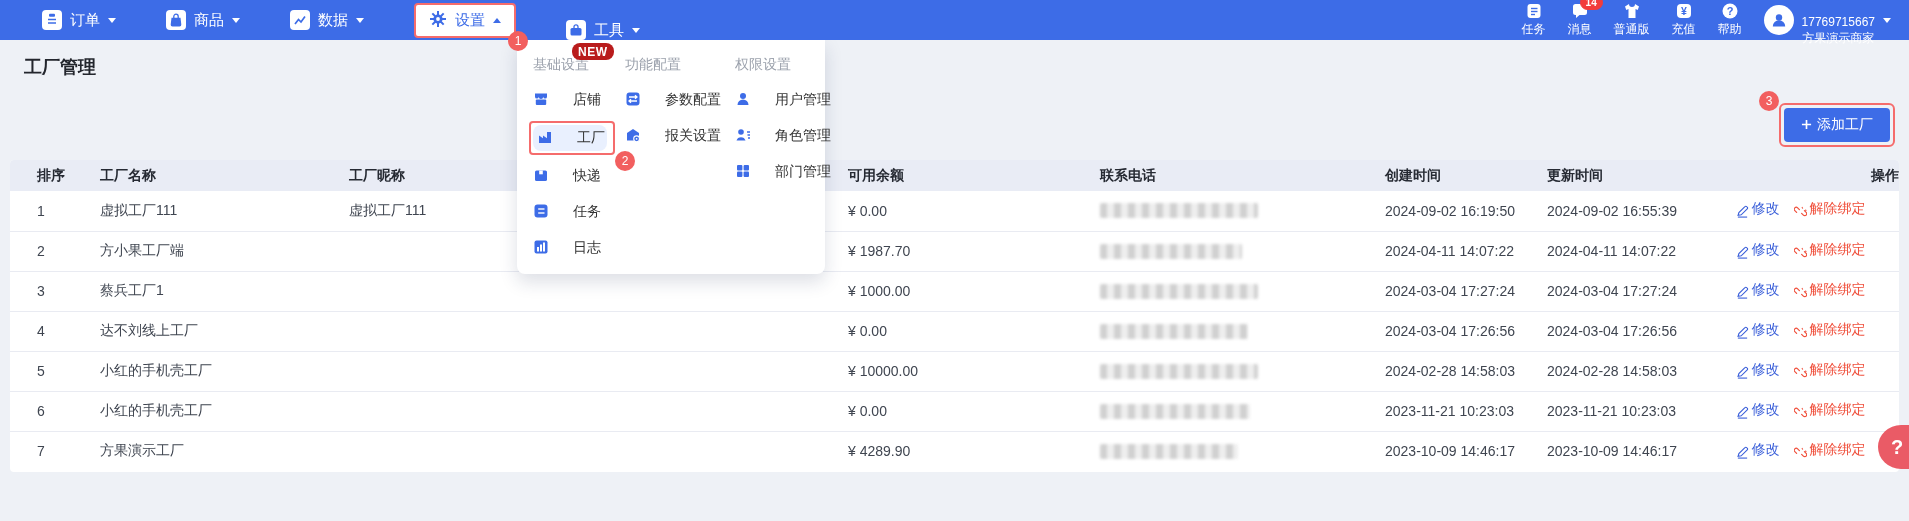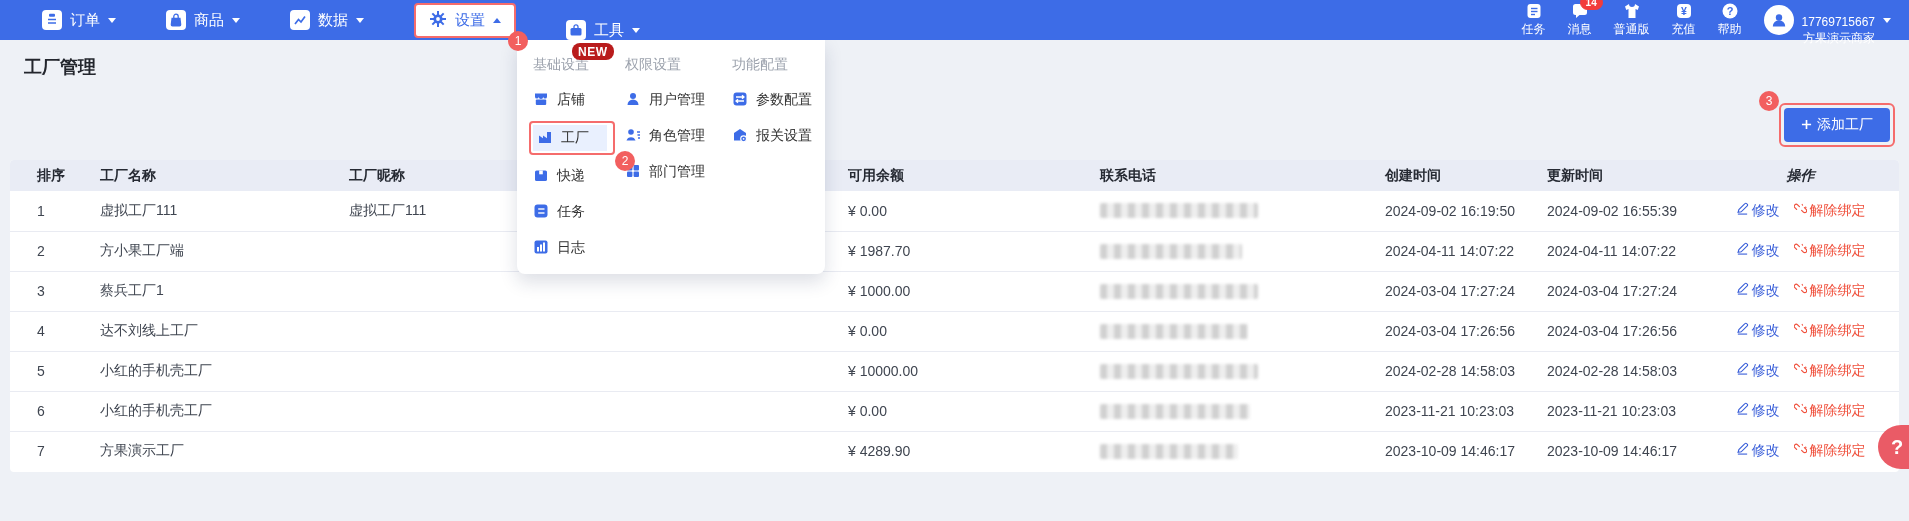--- a/index.html
+++ b/index.html
@@ -28,52 +28,52 @@
   .num-badge{width:20px;height:20px;border-radius:50%;background:var(--badge);color:#fff;font-size:12px;display:flex;align-items:center;justify-content:center;}
   .b1{position:absolute;right:-14px;bottom:-15px;}
   .tools-item{position:relative;margin-top:20px;}
   .new-badge{position:absolute;top:23px;left:6px;background:#b91c1c;color:#fff;font-size:12px;font-weight:bold;padding:1.5px 6px;border-radius:8px;letter-spacing:.5px;}
   .nav-right{margin-left:auto;display:flex;align-items:center;gap:22px;}
   .mini{display:flex;flex-direction:column;align-items:center;gap:1px;font-size:12px;cursor:pointer;position:relative;}
   .mini svg{display:block;}
   .msg-badge{position:absolute;top:-7px;left:12px;background:var(--msgred);color:#fff;font-size:10px;font-weight:bold;padding:1px 5px;border-radius:8px;border:1px solid var(--msgred);}
   .userbox{display:flex;align-items:center;gap:8px;cursor:pointer;}
   .avatar{width:30px;height:30px;background:#fff;border-radius:50%;display:flex;align-items:center;justify-content:center;overflow:hidden;}
-  .uinfo{font-size:12px;line-height:1.35;text-align:right;margin-top:20px;}
+  .uinfo{font-size:12px;line-height:1.35;text-align:center;margin-top:20px;}
 
   
   .dropdown{position:absolute;z-index:50;left:517px;top:40px;width:308px;height:234px;background:#fff;border-radius:0 0 8px 8px;box-shadow:0 8px 18px rgba(30,40,80,.15);padding:16px 0 0 16px;display:flex;gap:14px;}
   .dcol{display:flex;flex-direction:column;}
   .dcol1{width:78px;}.dcol2{width:100px;}.dcol3{width:100px;}
   .dtitle{color:var(--gray);font-size:14px;margin-bottom:15px;white-space:nowrap;}
-  .ditem{display:flex;align-items:center;gap:8px;height:22px;margin-bottom:14px;font-size:14px;color:#333;cursor:pointer;white-space:nowrap;}
+  .ditem{display:flex;align-items:center;gap:24px;height:22px;margin-bottom:14px;font-size:14px;color:#333;cursor:pointer;white-space:nowrap;}
   .ditem svg{flex:0 0 auto;}
   .red-frame{position:relative;border:2px solid var(--red);border-radius:4px;padding:2px 6px 2px 2px;margin:-4px 0 10px -4px;width:86px;}
-  .red-frame .ditem{margin-bottom:0;background:#e9f0fe;border-radius:0;padding:3px 8px 3px 4px;height:26px;}
+  .red-frame .ditem{margin-bottom:0;background:#e9f0fe;border-radius:8px;padding:3px 8px 3px 4px;height:26px;}
   .b2{position:absolute;right:-22px;bottom:-18px;}
 
   
   .main{position:relative;height:395px;}
   .page-title{font-size:18px;font-weight:bold;color:var(--dark);padding:15px 0 0 24px;}
   .btn-row{position:absolute;top:63px;right:14px;display:flex;align-items:center;gap:16px;}
   .btn{background:var(--nav);color:#fff;font-size:14px;border:none;border-radius:4px;padding:8px 17px;cursor:pointer;display:flex;align-items:center;gap:5px;white-space:nowrap;}
   .add-frame{position:relative;border:2px solid var(--red);border-radius:6px;padding:3px;}
   .b3{position:absolute;top:-14px;left:-22px;}
 
   
   .card{position:absolute;left:10px;right:10px;top:120px;height:312px;background:#fff;border-radius:4px;}
   table{width:100%;border-collapse:collapse;table-layout:fixed;padding-left:28px;}
   thead th{background:var(--headbg);height:31px;font-size:14px;font-weight:bold;color:#262a33;text-align:left;padding:0;}
   thead th:first-child{padding-left:27px;border-radius:4px 0 0 0;}
-  thead th:last-child{border-radius:0 4px 0 0;text-align:center;font-style:italic;}
+  thead th:last-child{border-radius:0 4px 0 0;text-align:right;}
   tbody td{height:40px;font-size:14px;color:var(--txt);border-bottom:1px solid var(--line);padding:0;}
   tbody tr:last-child td{border-bottom:none;}
   tbody td:first-child{padding-left:27px;}
   td.ops,th.ops{text-align:center;}
-  .op{display:inline-flex;align-items:flex-start;gap:3px;text-decoration:none;cursor:pointer;font-size:14px;}
+  .op{display:inline-flex;align-items:flex-end;gap:3px;text-decoration:none;cursor:pointer;font-size:14px;}
   .op.edit{color:var(--link);margin-right:14px;}
   .op.unbind{color:var(--danger);}
   .blur-ph{width:158px;height:15px;border-radius:2px;background:
       repeating-linear-gradient(90deg,#c9c9c9 0 7px,#ececec 7px 14px),
       repeating-linear-gradient(0deg,rgba(255,255,255,.55) 0 4px,rgba(180,180,180,.35) 4px 8px);
       filter:blur(1.6px);opacity:.85;}
   tr:nth-child(2) .blur-ph{width:142px;}
   tr:nth-child(4) .blur-ph{width:148px;}
   tr:nth-child(6) .blur-ph{width:150px;}
   tr:nth-child(7) .blur-ph{width:138px;}
@@ -257,20 +257,39 @@
             <g fill="#fff">
               <rect x="4" y="8" width="2" height="4.5"></rect>
               <rect x="7" y="5.5" width="2" height="7"></rect>
               <rect x="10" y="3.5" width="2" height="9"></rect>
             </g>
           </svg></span>
       <span>日志</span>
     </div>
   </div>
 
+  <div class="dcol dcol2">
+    <div class="dtitle">功能配置</div>
+    <div class="ditem">
+      <span><svg width="16" height="16" viewBox="0 0 16 16">
+            <rect x="1.5" y="1.5" width="13" height="13" rx="3" fill="#3d6ce7"></rect>
+            <path d="M4 6 h8 M10 4.2 L12 6 L10 7.8 M12 10 H4 M6 8.2 L4 10 L6 11.8" stroke="#fff" stroke-width="1.3" fill="none"></path>
+          </svg></span>
+      <span>参数配置</span>
+    </div>
+    <div class="ditem">
+      <span><svg width="16" height="16" viewBox="0 0 16 16">
+            <path d="M2 13.5 V6 l6-4 6 4 v7.5z" fill="#3d6ce7"></path>
+            <circle cx="11.6" cy="11.8" r="2.9" fill="#3d6ce7" stroke="#fff" stroke-width="1.1"></circle>
+            <circle cx="11.6" cy="11.8" r="0.9" fill="#fff"></circle>
+          </svg></span>
+      <span>报关设置</span>
+    </div>
+  </div>
+
   <div class="dcol dcol3">
     <div class="dtitle">权限设置</div>
     <div class="ditem">
       <span><svg width="16" height="16" viewBox="0 0 16 16">
             <circle cx="8" cy="5" r="3" fill="#3d6ce7"></circle>
             <path d="M2.5 14 a5.5 5.5 0 0 1 11 0z" fill="#3d6ce7"></path>
           </svg></span>
       <span>用户管理</span>
     </div>
     <div class="ditem">
@@ -288,39 +307,20 @@
     <div class="ditem">
       <span><svg width="16" height="16" viewBox="0 0 16 16">
             <g fill="#3d6ce7">
               <rect x="2" y="2" width="5.4" height="5.4" rx="1"></rect>
               <rect x="8.6" y="2" width="5.4" height="5.4" rx="1"></rect>
               <rect x="2" y="8.6" width="5.4" height="5.4" rx="1"></rect>
               <rect x="8.6" y="8.6" width="5.4" height="5.4" rx="1"></rect>
             </g>
           </svg></span>
       <span>部门管理</span>
-    </div>
-  </div>
-
-  <div class="dcol dcol2">
-    <div class="dtitle">功能配置</div>
-    <div class="ditem">
-      <span><svg width="16" height="16" viewBox="0 0 16 16">
-            <rect x="1.5" y="1.5" width="13" height="13" rx="3" fill="#3d6ce7"></rect>
-            <path d="M4 6 h8 M10 4.2 L12 6 L10 7.8 M12 10 H4 M6 8.2 L4 10 L6 11.8" stroke="#fff" stroke-width="1.3" fill="none"></path>
-          </svg></span>
-      <span>参数配置</span>
-    </div>
-    <div class="ditem">
-      <span><svg width="16" height="16" viewBox="0 0 16 16">
-            <path d="M2 13.5 V6 l6-4 6 4 v7.5z" fill="#3d6ce7"></path>
-            <circle cx="11.6" cy="11.8" r="2.9" fill="#3d6ce7" stroke="#fff" stroke-width="1.1"></circle>
-            <circle cx="11.6" cy="11.8" r="0.9" fill="#fff"></circle>
-          </svg></span>
-      <span>报关设置</span>
     </div>
   </div>
 </div>
 
 <div class="main">
   <h1 class="page-title">工厂管理</h1>
 
   <div class="btn-row">
     <span class="add-frame">
       <button class="btn">

